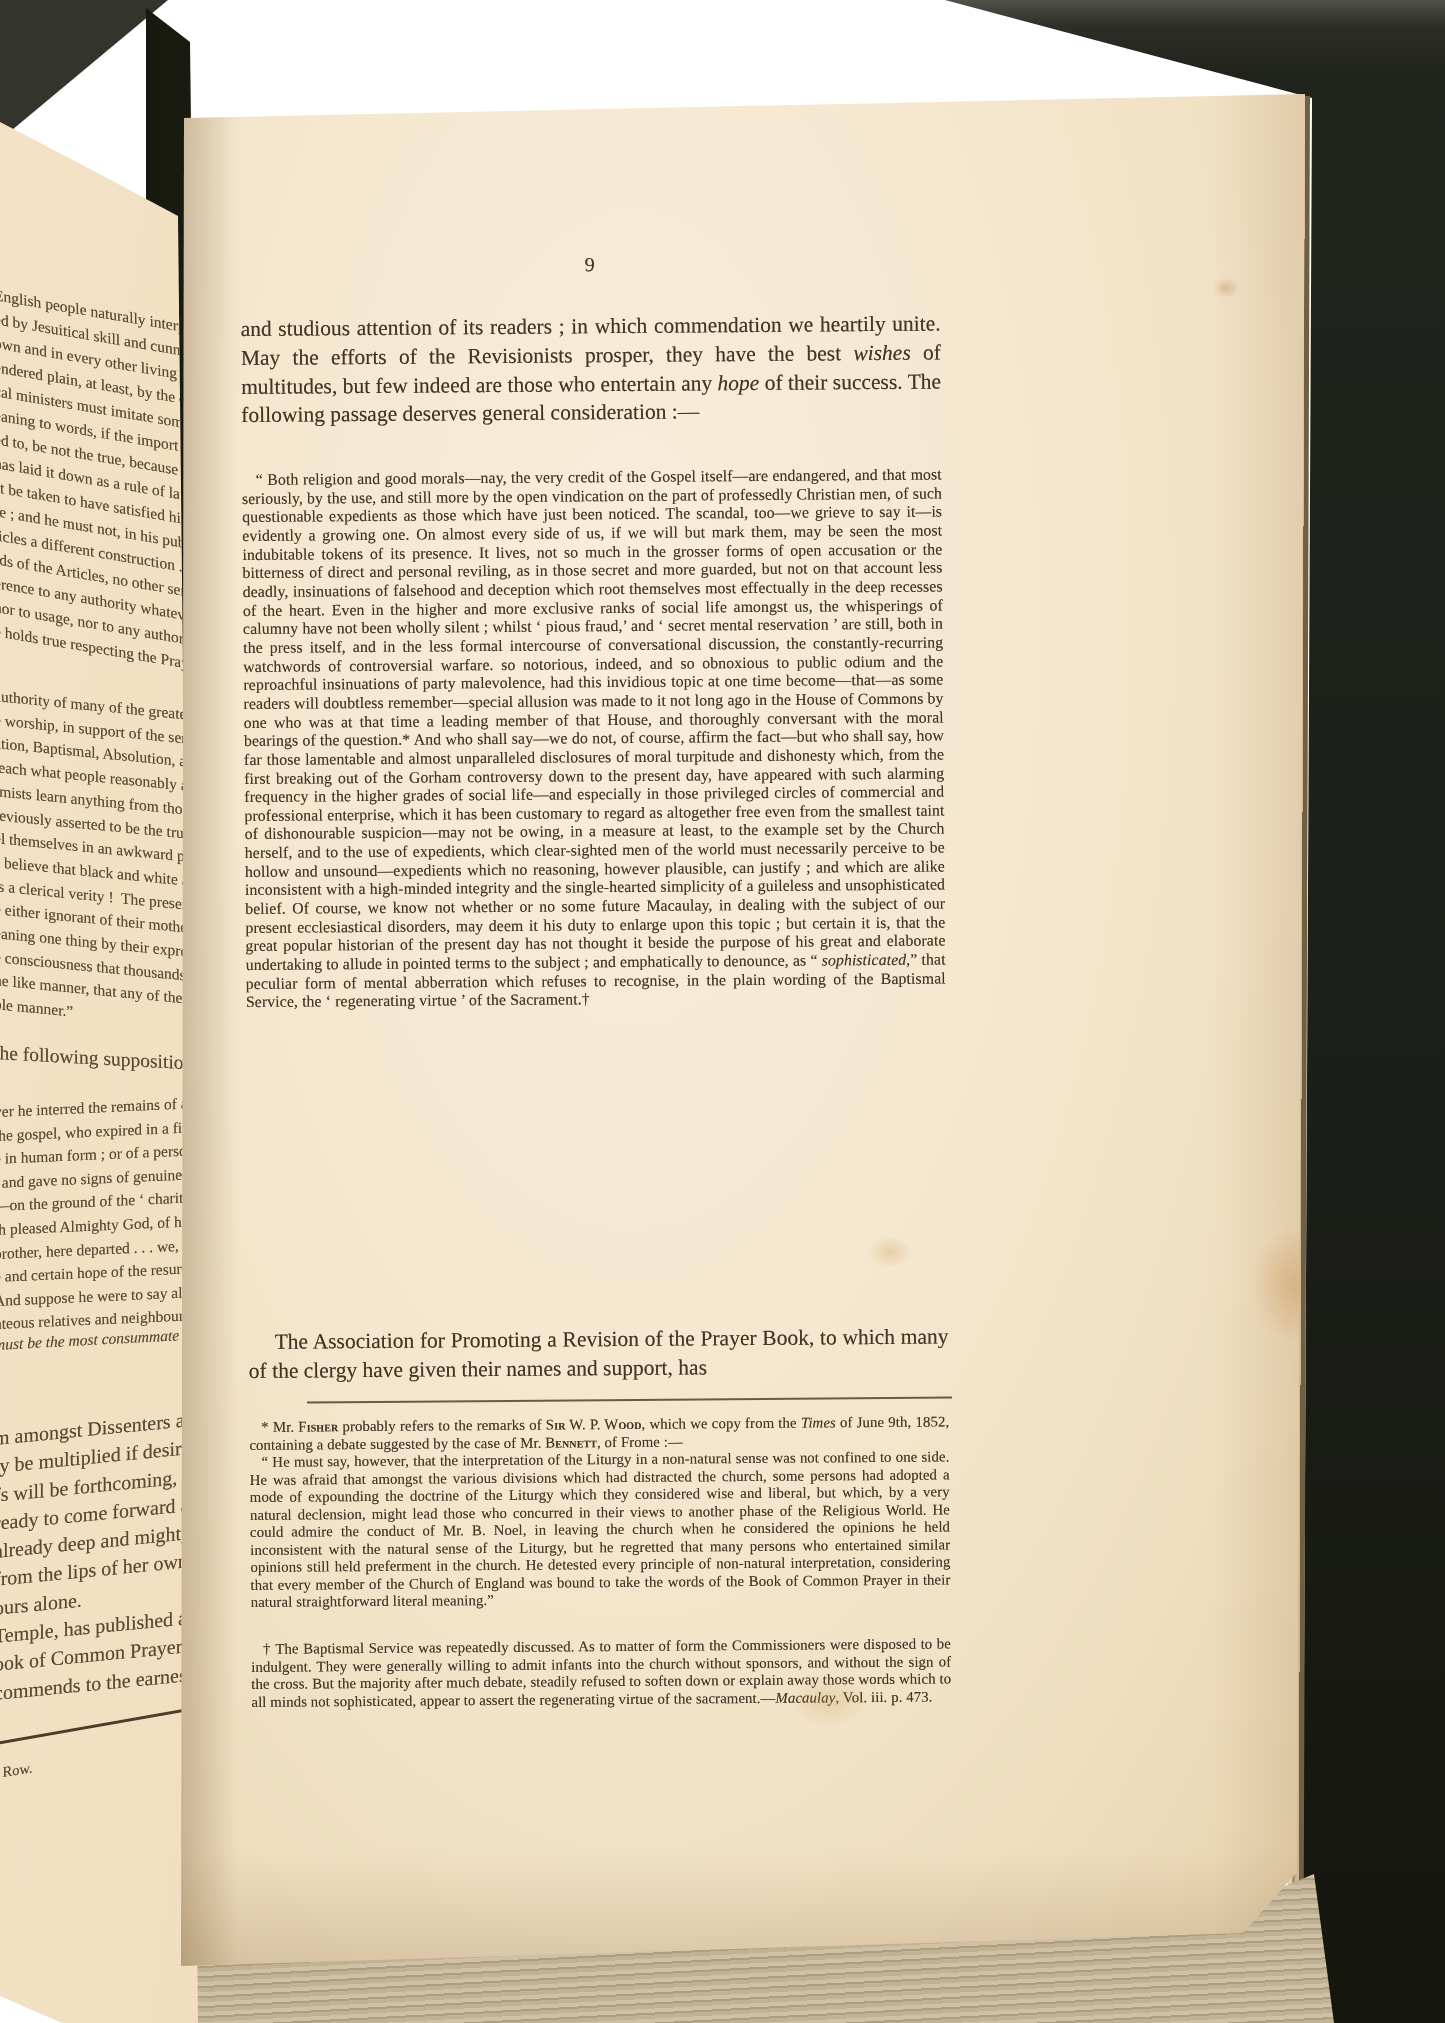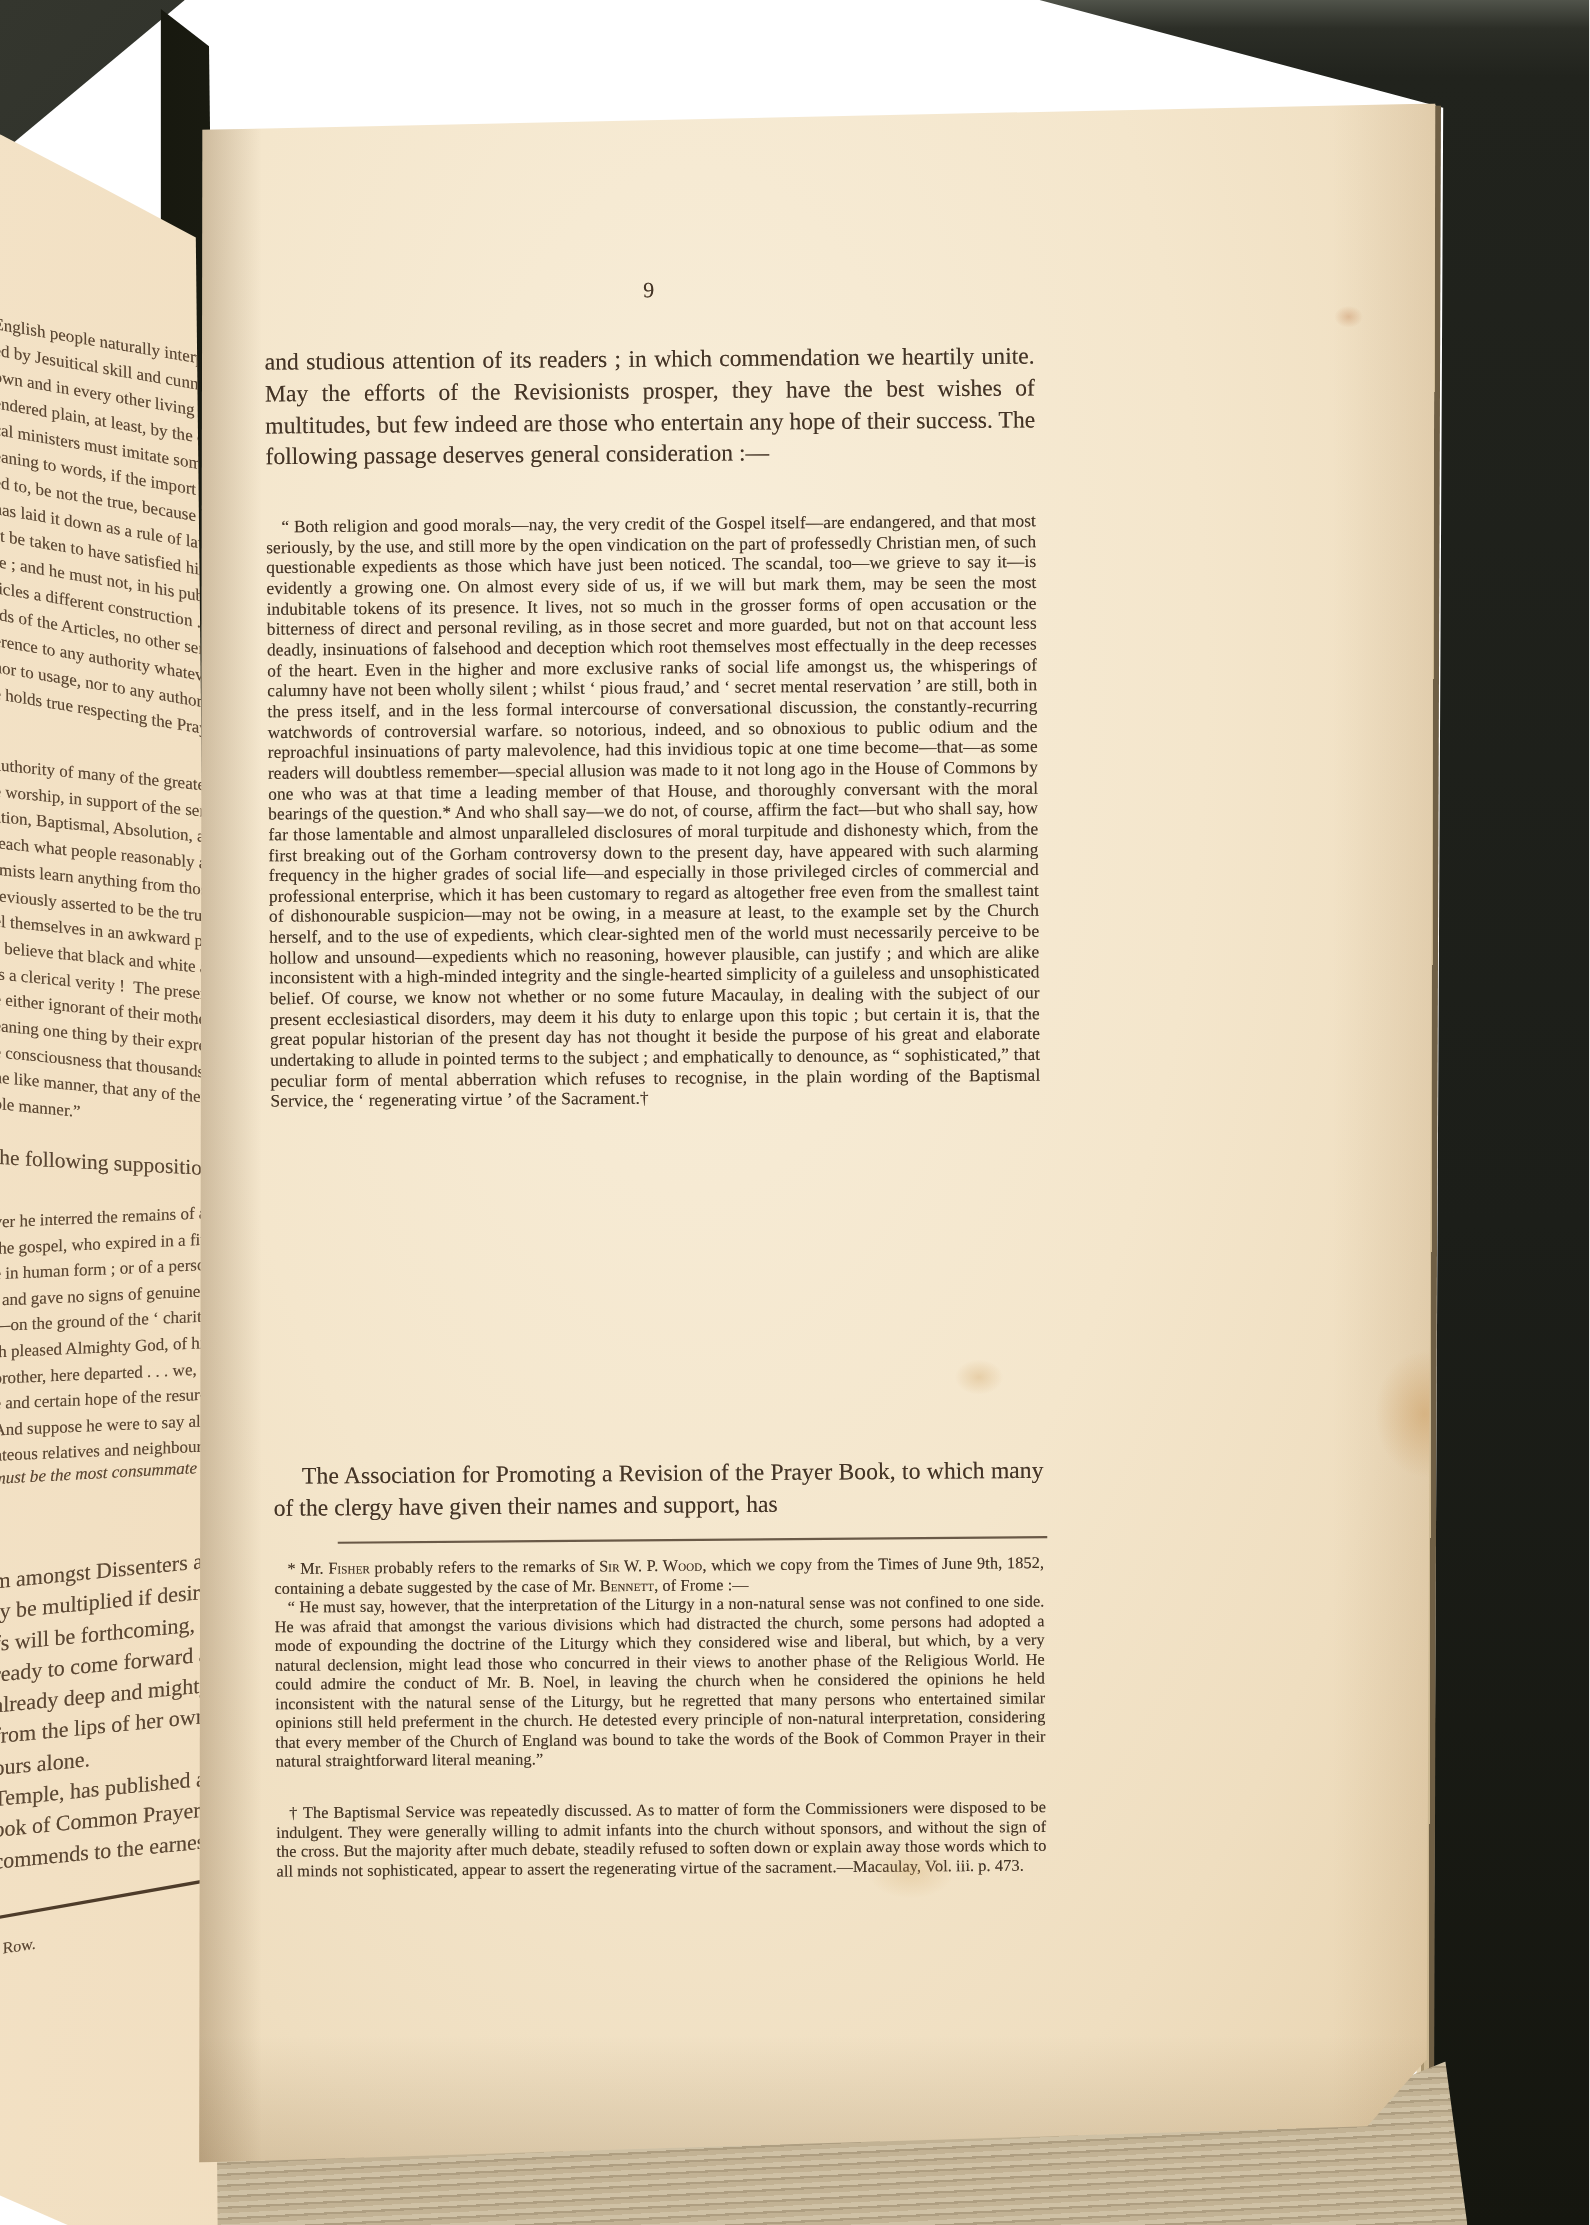--- a/index.html
+++ b/index.html
@@ -53,22 +53,22 @@
   #pagenum{top:168px;text-align:center;font-size:20px;letter-spacing:1px;}
   #intro{top:227px;font-size:21.5px;line-height:28.8px;text-align:justify;}
   #quote{top:383px;font-size:15.8px;line-height:18.65px;text-align:justify;text-indent:14px;
          letter-spacing:.1px;}
   #assoc{top:1240px;font-size:21.5px;line-height:29px;text-align:justify;text-indent:26px;}
   #fn-rule{position:absolute;left:120px;top:1314px;width:645px;height:2px;background:#50402f;opacity:.85;}
   .fn{font-size:14.8px;line-height:17.5px;text-align:justify;letter-spacing:.1px;}
   #fn1{top:1331px;}
   #fn2{top:1553px;}
   .fn p{margin:0;text-indent:12px;}
-  .seg-i{}
-  .seg-sc{font-variant:small-caps;}
+  .seg-i{font-style:italic;}
+  .seg-sc{font-variant:small-caps;font-weight:bold;}
 
   .stain{position:absolute;border-radius:50%;pointer-events:none;}
   #stain-1{left:1072px;top:1140px;width:90px;height:115px;
     background:radial-gradient(closest-side,rgba(198,142,72,.40),rgba(198,142,72,0));}
   #stain-2{left:690px;top:1148px;width:44px;height:32px;
     background:radial-gradient(closest-side,rgba(200,150,80,.30),rgba(200,150,80,0));}
   #stain-3{left:610px;top:1588px;width:80px;height:50px;
     background:radial-gradient(closest-side,rgba(205,160,90,.28),rgba(205,160,90,0));}
   #stain-4{left:1035px;top:190px;width:26px;height:20px;
     background:radial-gradient(closest-side,rgba(190,120,70,.35),rgba(190,120,70,0));}

